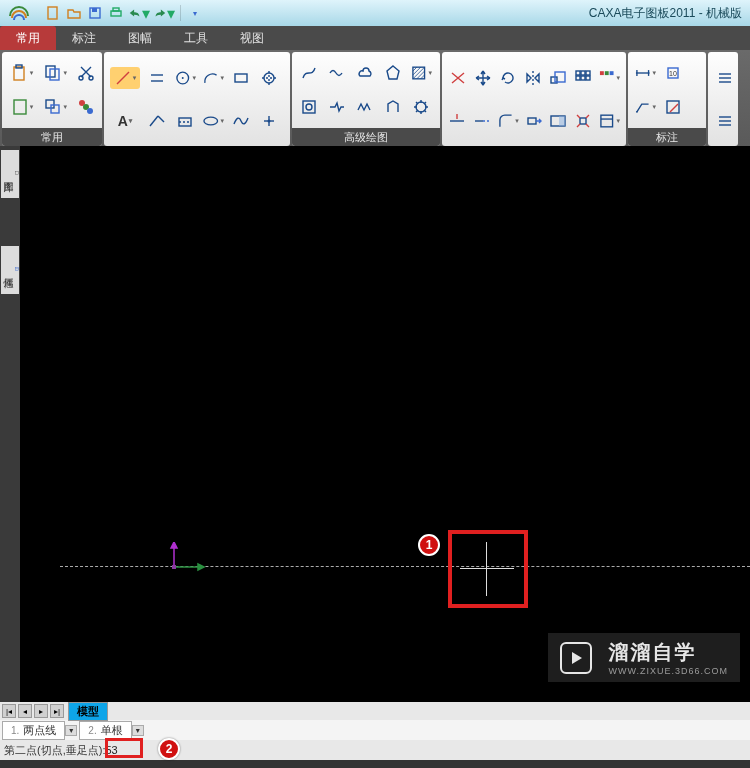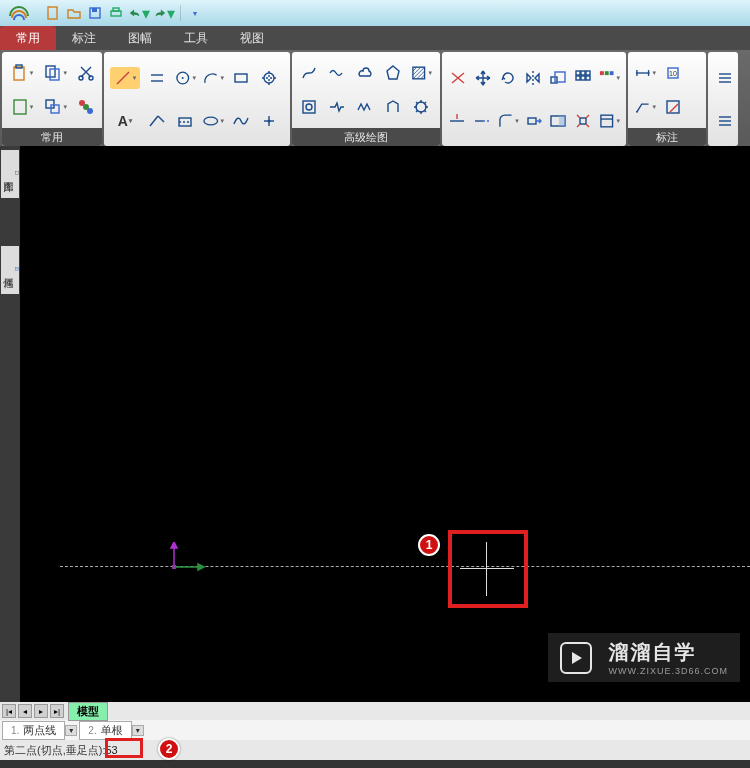--- a/index.html
+++ b/index.html
@@ -55,21 +55,21 @@
 .ann1 { left: 418px; top: 388px; }
 
 
 .watermark { position: absolute; right: 10px; bottom: 20px; background: #222; color: #fff; padding: 6px 12px; display: flex; align-items: center; gap: 16px; font-size: 20px; font-weight: bold; letter-spacing: 2px; opacity: 0.9; }
 .watermark .logo { width: 32px; height: 32px; border: 2px solid #fff; border-radius: 6px; display: flex; align-items: center; justify-content: center; }
 .watermark .sub { font-size: 9px; letter-spacing: 1px; display: block; font-weight: normal; color: #aaa; }
 
 
 .model-bar { height: 18px; background: #e8e8e8; display: flex; align-items: center; font-size: 11px; }
 .nav-btn { width: 14px; height: 14px; background: #d0d0d0; margin-left: 2px; display: flex; align-items: center; justify-content: center; font-size: 8px; cursor: pointer; border: 1px solid #999; }
-.model-tab { background: #86efac; border: 1px solid #999; padding: 1px 8px; margin-left: 4px; font-weight: bold; }
+.model-tab { background: #0ea5e9; border: 1px solid #999; padding: 1px 8px; margin-left: 4px; font-weight: bold; }
 
 
 .option-bar { height: 20px; background: #f4f4f4; display: flex; align-items: center; font-size: 11px; color: #333; }
 .opt { padding: 1px 8px; border: 1px solid #aaa; background: #fff; margin-left: 2px; display: flex; align-items: center; gap: 4px; }
 .opt .num { color: #888; font-size: 10px; }
 .opt-drop { width: 12px; background: #ddd; text-align: center; border: 1px solid #aaa; font-size: 8px; }
 
 
 .cmd-bar { height: 20px; background: #e8e8e8; display: flex; align-items: center; font-size: 11px; color: #333; padding-left: 4px; }
 .cmd-val { color: #222; }
@@ -122,20 +122,21 @@
       </div>
     <div class="qat-btn arrow">
         <svg viewBox="0 0 16 14">
           <path d="M9 3l5 4-5 4V9c-4 0-6 2-6 2 0-4 3-5 6-5V3z" class="fl" style="fill:#2a8a50"></path>
         </svg>
         <span class="drop">▾</span>
       </div>
     <div class="qat-sep"></div>
     <div class="qat-btn" style="color:#3a6ad0;font-size:8px">▾</div>
   </div>
+  <div class="title-text">CAXA电子图板2011 - 机械版</div>
 </div>
 
 <div class="ribbon-tabs">
   <div class="tab-btn active">常用</div>
   <div class="tab-btn">标注</div>
   <div class="tab-btn">图幅</div>
   <div class="tab-btn">工具</div>
   <div class="tab-btn">视图</div>
 </div>
 

